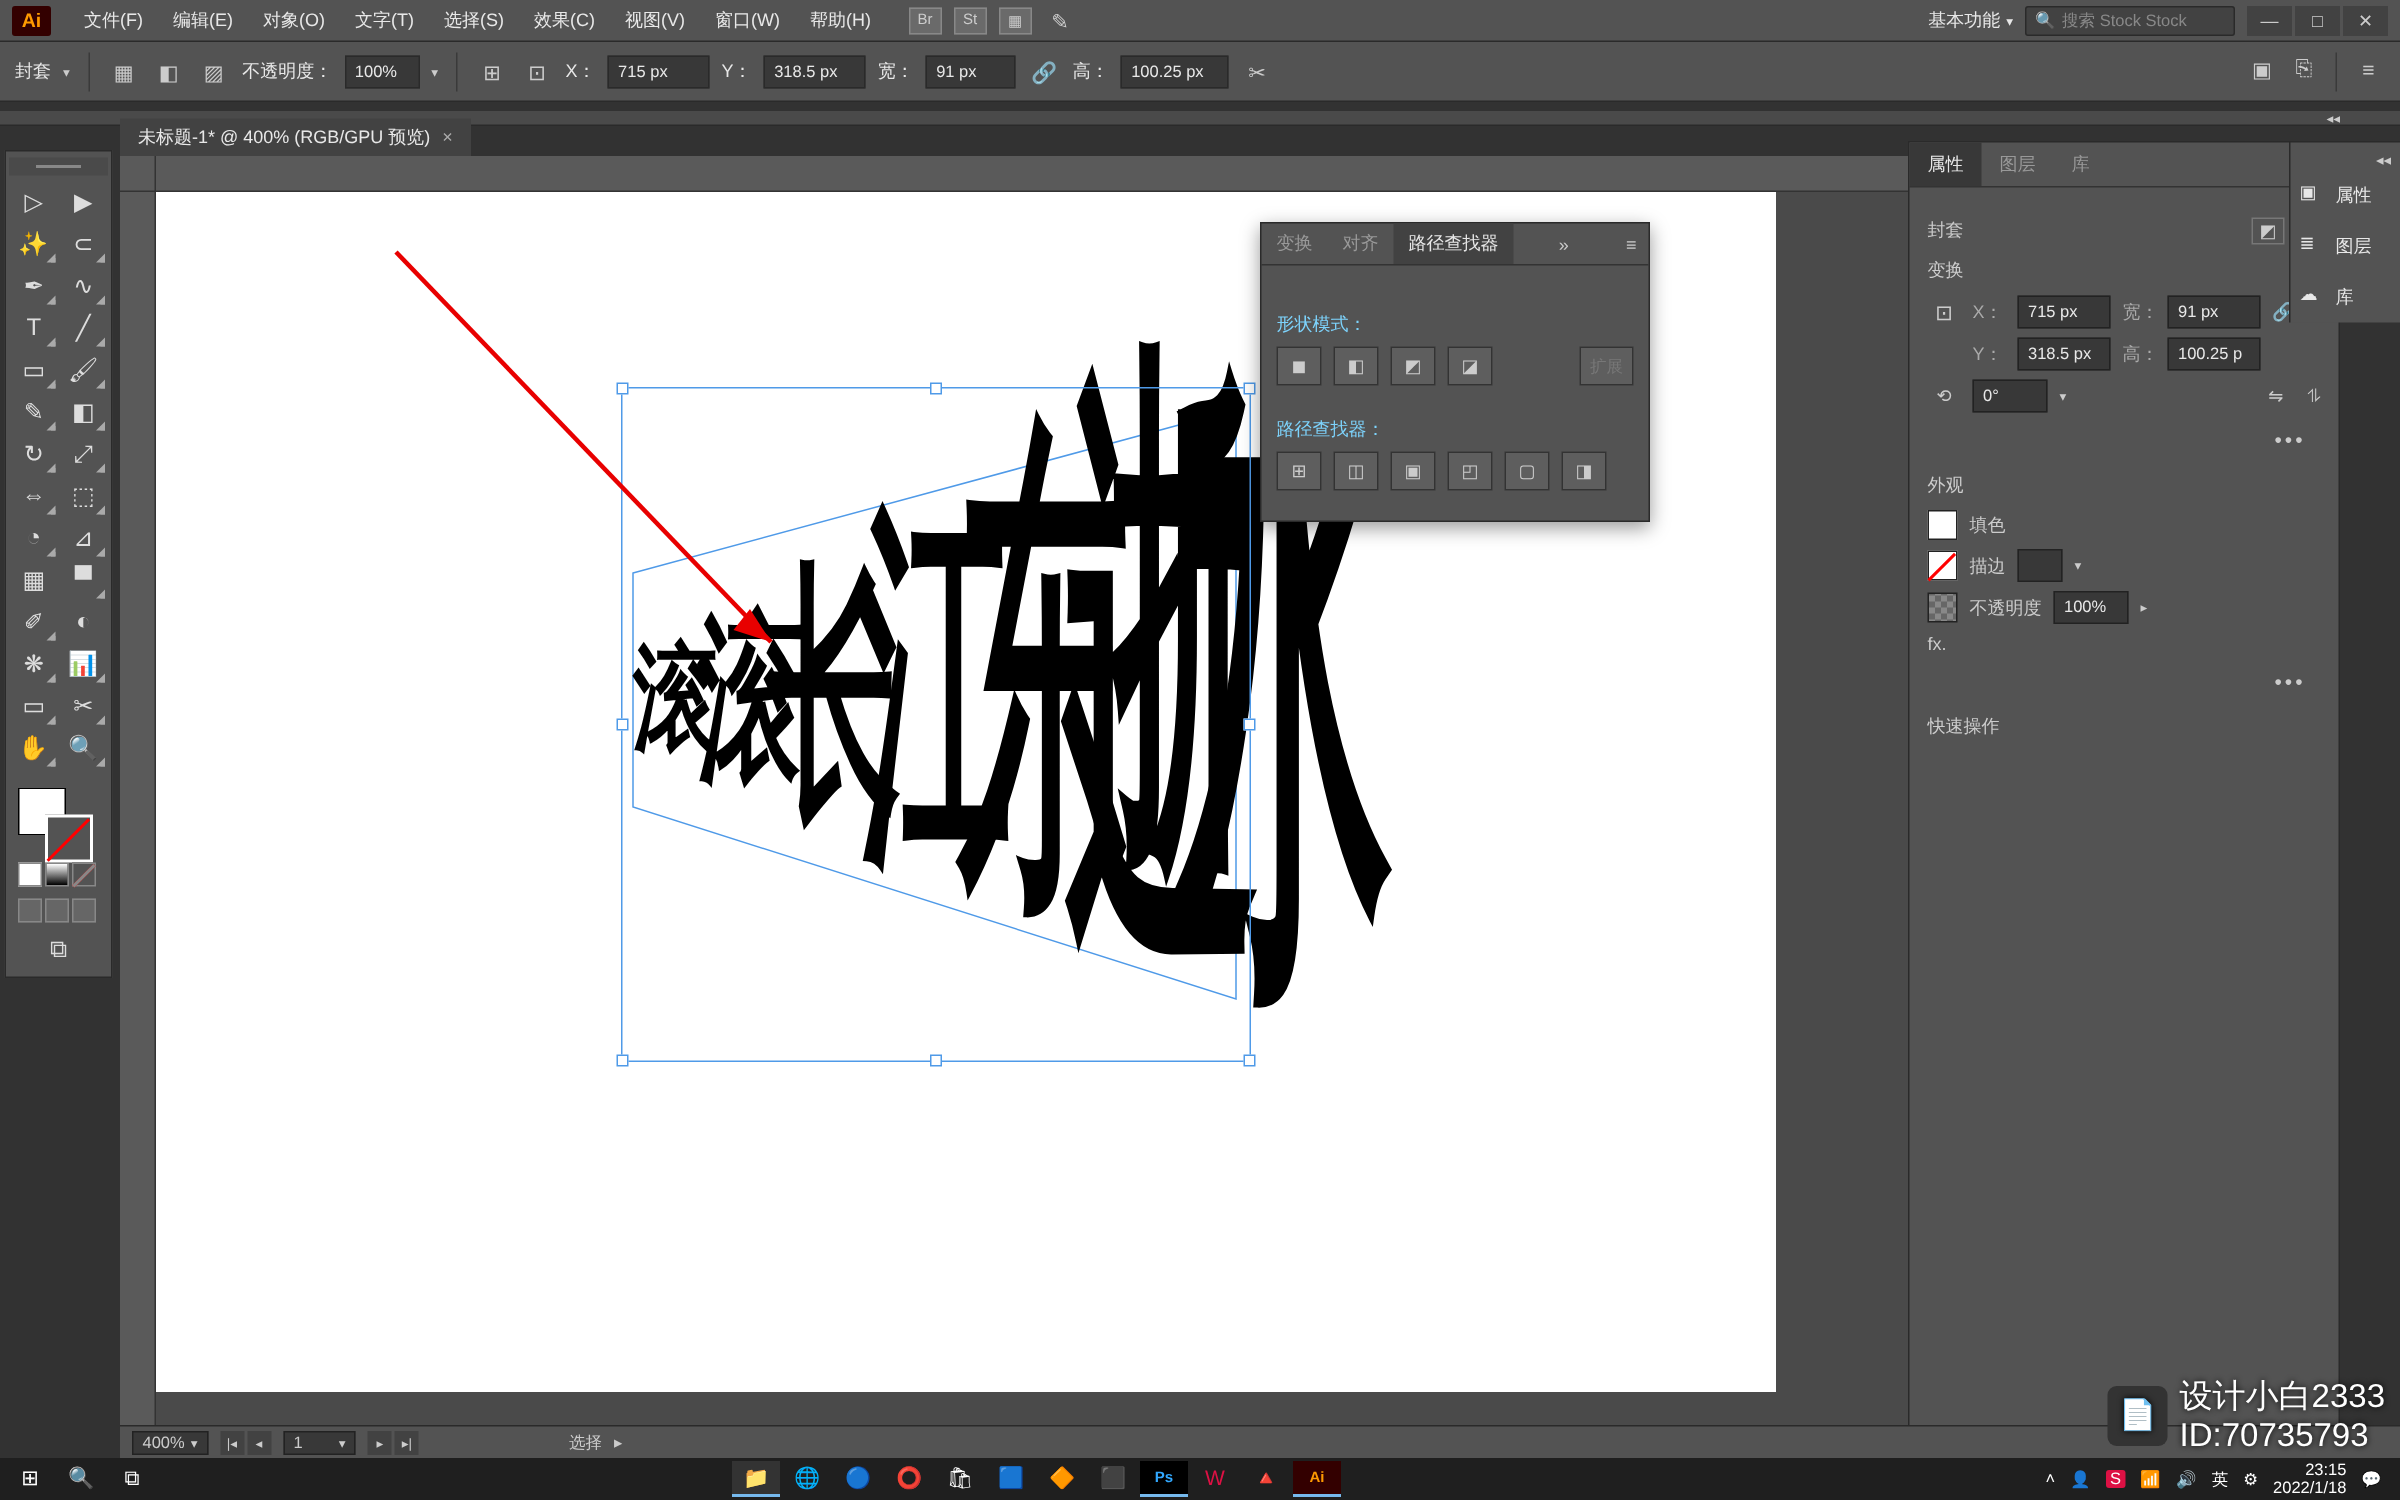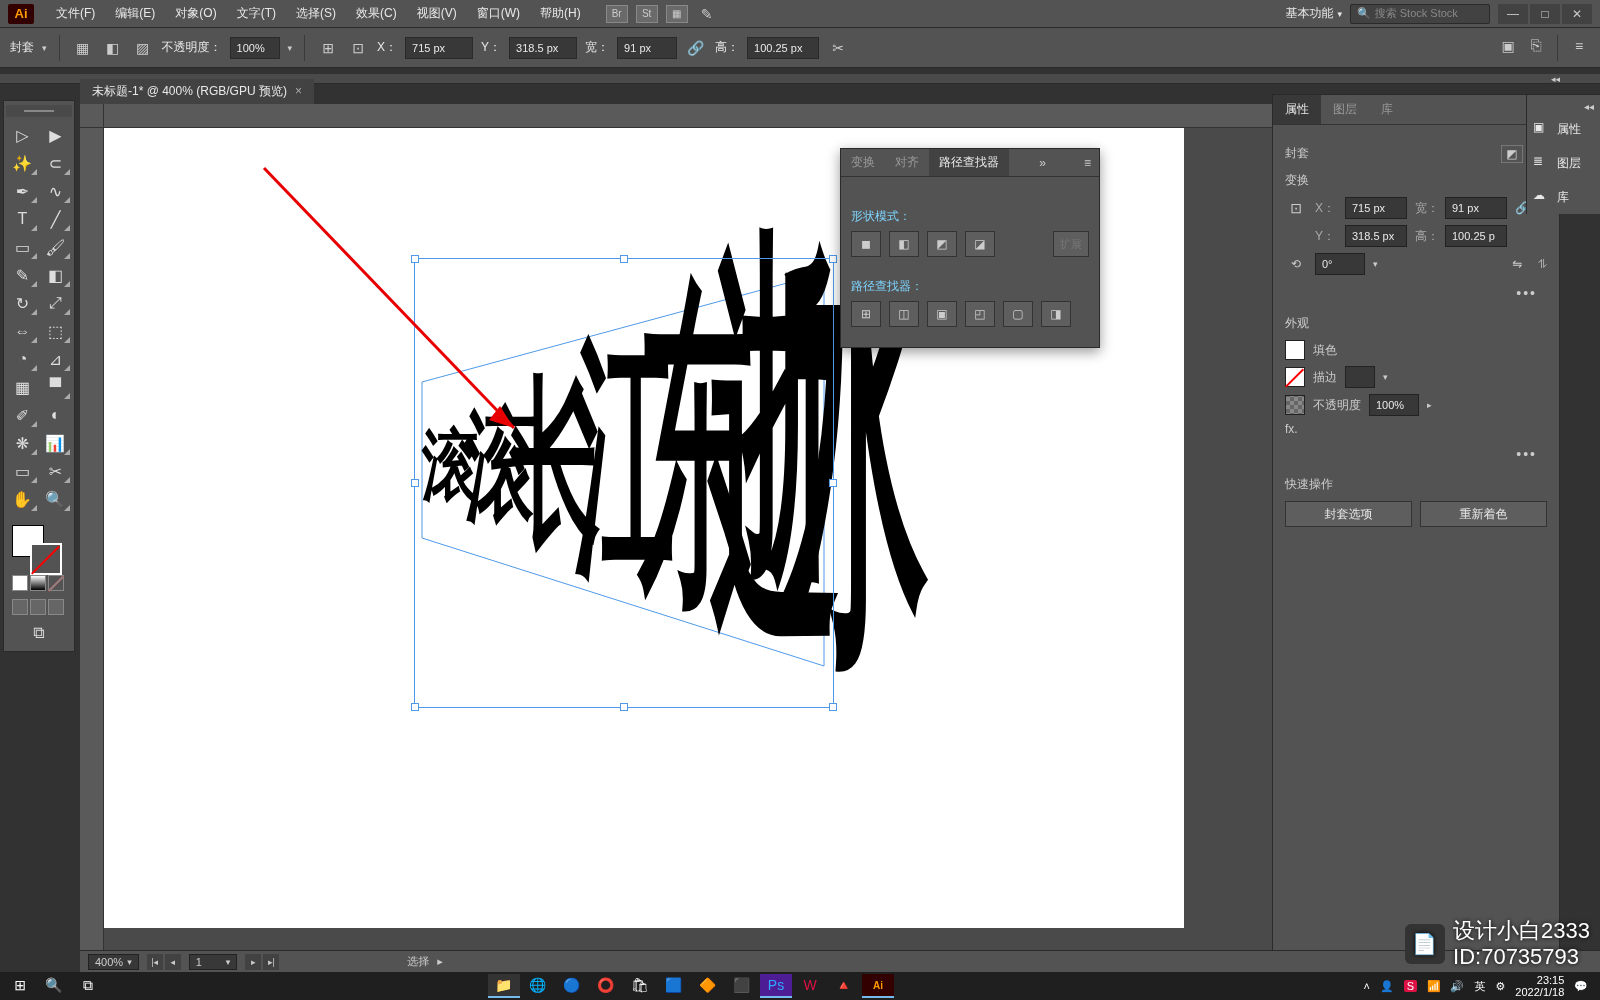--- a/index.html
+++ b/index.html
@@ -388,24 +388,20 @@
       <span>不透明度</span>
       <div class="rt-field" style="width:50px">100%</div>
       <span class="chev">▸</span>
     </div>
     <div class="rt-row">
         <span style="">fx.</span>
       </div>
     <div class="panel-menu">•••</div>
 
     <div class="rt-section-title">快速操作</div>
-    <div class="rt-row">
-      <div class="rt-btn">封套选项</div>
-      <div class="rt-btn">重新着色</div>
-    </div>
   </div>
 </div>
 
 <div class="icon-strip" style="width:74px">
   <div style="text-align:right;padding:0 6px;color:#ccc;font-size:10px">◂◂</div>
   <div class="strip-btn">
       <span class="ic">▣</span>
       <span>属性</span>
     </div>
   <div class="strip-btn">
@@ -428,21 +424,21 @@
       <div>◂</div>
     </div>
   <div class="zoom-box">
       <span>1</span>
       <span class="chev" style="margin-left:20px">▾</span>
     </div>
   <div class="nav-arrows">
       <div>▸</div>
       <div>▸|</div>
     </div>
-  <div style="margin-left:120px">选择</div>
+  <div style="margin-left:92px">选择</div>
   <span>▸</span>
 </div>
 
 <div class="watermark">
   <div class="wm-icon">📄</div>
   <div>
     <div>设计小白2333</div>
     <div>ID:70735793</div>
   </div>
 </div>
@@ -453,21 +449,21 @@
   <div class="task-icon">⧉</div>
   <div style="width:380px"></div>
   <div class="task-icon active">📁</div>
   <div class="task-icon">🌐</div>
   <div class="task-icon">🔵</div>
   <div class="task-icon">⭕</div>
   <div class="task-icon">🛍</div>
   <div class="task-icon">🟦</div>
   <div class="task-icon">🔶</div>
   <div class="task-icon">⬛</div>
-  <div class="task-icon active" style="background:#4c1d95;color:#31a8ff;font-size:14px;font-weight:normal">Ps</div>
+  <div class="task-icon active" style="background:#000000;color:#31a8ff;font-size:10px;font-weight:bold">Ps</div>
   <div class="task-icon" style="color:#d14">W</div>
   <div class="task-icon">🔺</div>
   <div class="task-icon active" style="background:#330000;color:#ff9a00;font-size:10px;font-weight:bold">Ai</div>
   <div class="task-right">
     <span>˄</span>
     <span>👤</span>
     <span style="background:#d14;padding:0 3px;border-radius:2px">S</span>
     <span>📶</span>
     <span>🔊</span>
     <span>英</span>

